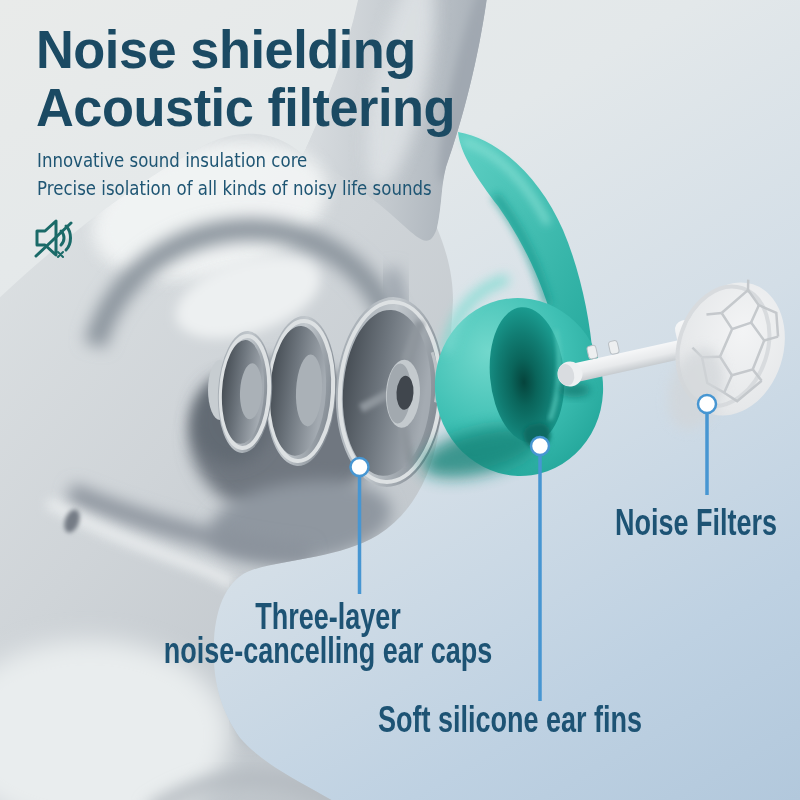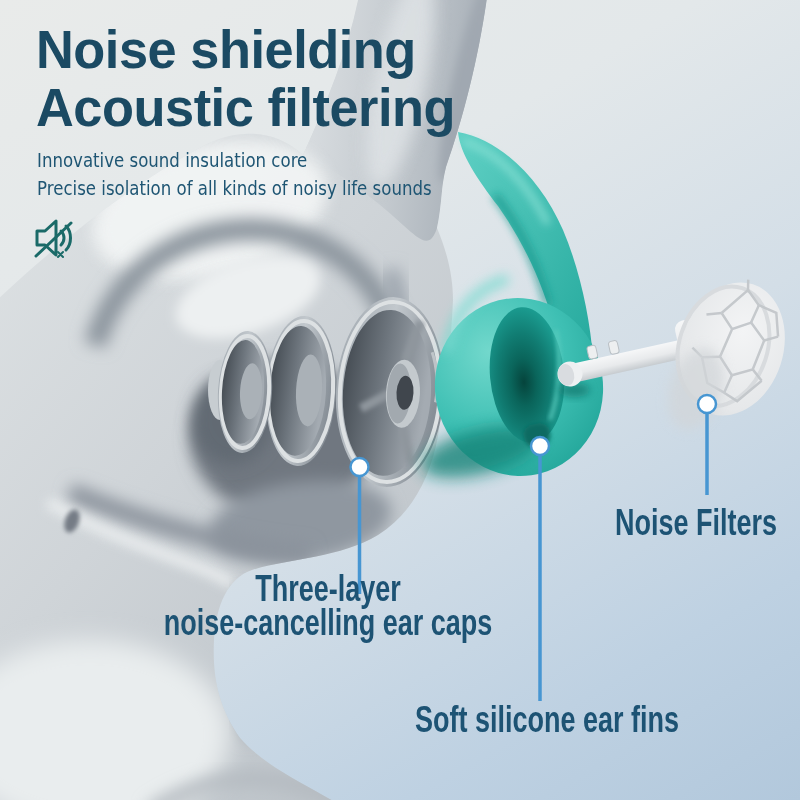--- a/index.html
+++ b/index.html
@@ -4,22 +4,22 @@
 <style>
   html,body{margin:0;padding:0;}
   body{width:800px;height:800px;overflow:hidden;position:relative;
     background:linear-gradient(150deg,#e9ebea 0%,#e3e8ea 32%,#d3dee7 58%,#bed1e2 82%,#b2c8dc 100%);
     font-family:"Liberation Sans",sans-serif;}
   .art{position:absolute;left:0;top:0;}
   .title{position:absolute;left:36px;top:20px;color:#1b4a63;font-weight:bold;font-size:54px;line-height:58px;letter-spacing:-0.5px;transform:scaleX(0.97);transform-origin:0 0;white-space:nowrap;}
   .subtitle{position:absolute;left:37px;top:146px;color:#1e5573;font-size:20px;line-height:28px;font-family:"DejaVu Sans",sans-serif;transform:scaleX(0.83);transform-origin:0 0;white-space:nowrap;}
   .callout-label{position:absolute;color:#1d5374;font-weight:bold;font-size:36px;line-height:34px;white-space:nowrap;text-align:center;}
   .cl-inner{display:inline-block;transform:scaleX(0.75);transform-origin:center;}
-  #lbl-caps{left:328px;top:572px;transform:translateX(-50%);}
-  #lbl-fins{left:547px;top:703px;transform:translateX(-50%);}
+  #lbl-caps{left:328px;top:600px;transform:translateX(-50%);}
+  #lbl-fins{left:510px;top:703px;transform:translateX(-50%);}
   #lbl-filters{left:696px;top:506px;transform:translateX(-50%);}
 </style>
 </head>
 <body>
 
 <svg class="art" width="800" height="800" viewBox="0 0 800 800">
   <defs>
     <linearGradient id="headg" x1="0.1" y1="0" x2="0.9" y2="1">
       <stop offset="0" stop-color="#e3e7e8"></stop>
         <stop offset="0.5" stop-color="#cfd4d8"></stop>

